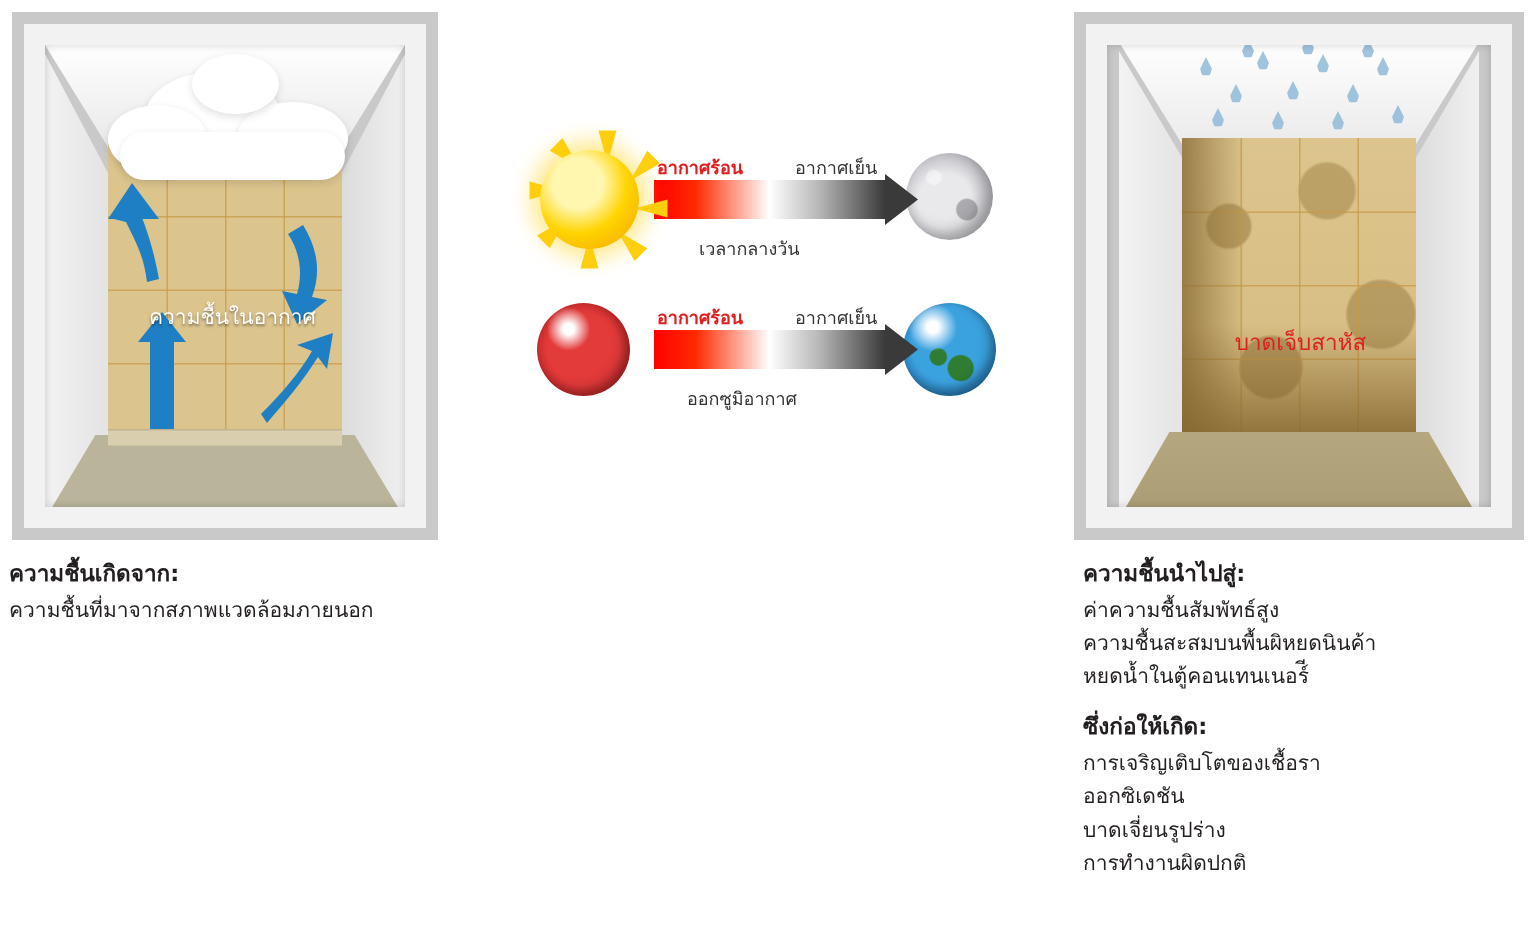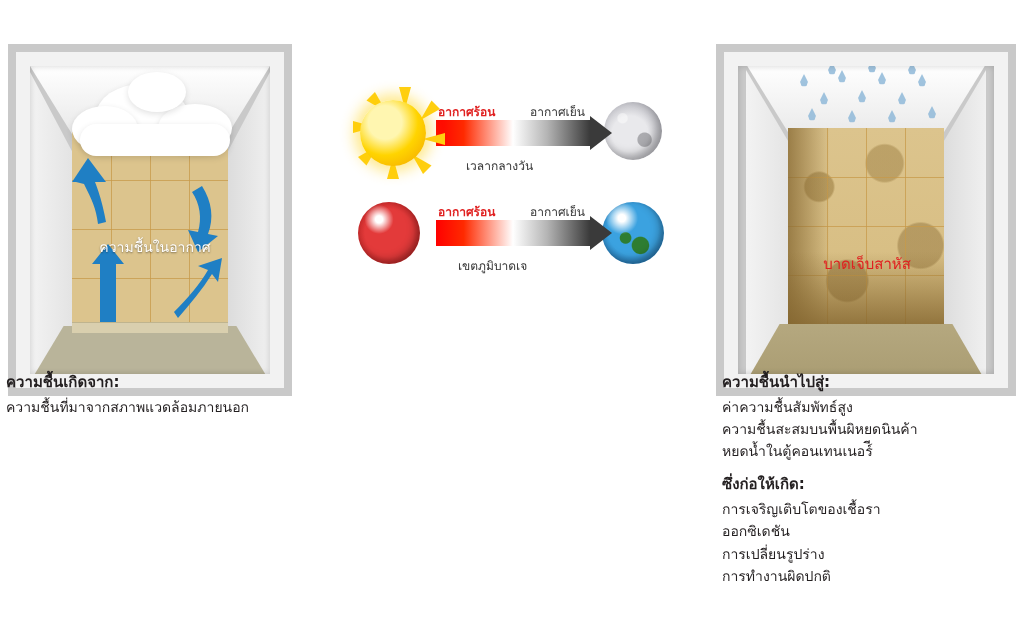--- a/index.html
+++ b/index.html
@@ -16,21 +16,20 @@
     color: #231f20;
   }
 
   
   .abs { position: absolute; }
 
   
   .container-box {
     position: absolute;
     background: #c9c9c9;
-    margin-top: 36px;
   }
   .box-inner {
     position: absolute;
     left: 0; top: 0; right: 0; bottom: 0;
   }
   
   .wall-back {
     position: absolute;
     background: #dcc48d;
   }
@@ -342,32 +341,32 @@
   <span class="lbl-under" style="left:114px; top:62px;text-align:right;">เวลากลางวัน</span>
 
   <div class="globe-red"></div>
   <div class="globe-blue"></div>
 
   <div class="gradbar" style="left:84px; top:126px; width:154px;"></div>
   <div class="gradbar-head" style="left:238px; top:122px;"></div>
 
   <span class="lbl-hot" style="left:86px;  top:108px;">อากาศร้อน</span>
   <span class="lbl-cold" style="left:178px; top:108px;">อากาศเย็น</span>
-  <span class="lbl-under" style="left:106px; top:162px;">เขตภูมิบาดเจ</span>
+  <span class="lbl-under" style="left:106px; top:162px;">ออกซูมิอากาศ</span>
 </div>
 
 <div class="text-block" id="left-text">
   <div class="tb-head">ความชื้นเกิดจาก:</div>
   <div class="tb-line">ความชื้นที่มาจากสภาพแวดล้อมภายนอก</div>
 </div>
 
 <div class="text-block" id="right-text">
   <div class="tb-head">ความชื้นนำไปสู่:</div>
   <div class="tb-line">ค่าความชื้นสัมพัทธ์สูง</div>
   <div class="tb-line">ความชื้นสะสมบนพื้นผิหยดนินค้า</div>
   <div class="tb-line">หยดน้ำในตู้คอนเทนเนอร์ี</div>
   <div class="tb-gap"></div>
   <div class="tb-head">ซึ่งก่อให้เกิด:</div>
   <div class="tb-line">การเจริญเติบโตของเชื้อรา</div>
   <div class="tb-line">ออกซิเดชัน</div>
-  <div class="tb-line">การเปลี่ยนรูปร่าง</div>
+  <div class="tb-line">บาดเจี่ยนรูปร่าง</div>
   <div class="tb-line">การทำงานผิดปกติ</div>
 </div>
 
 </body></html>

